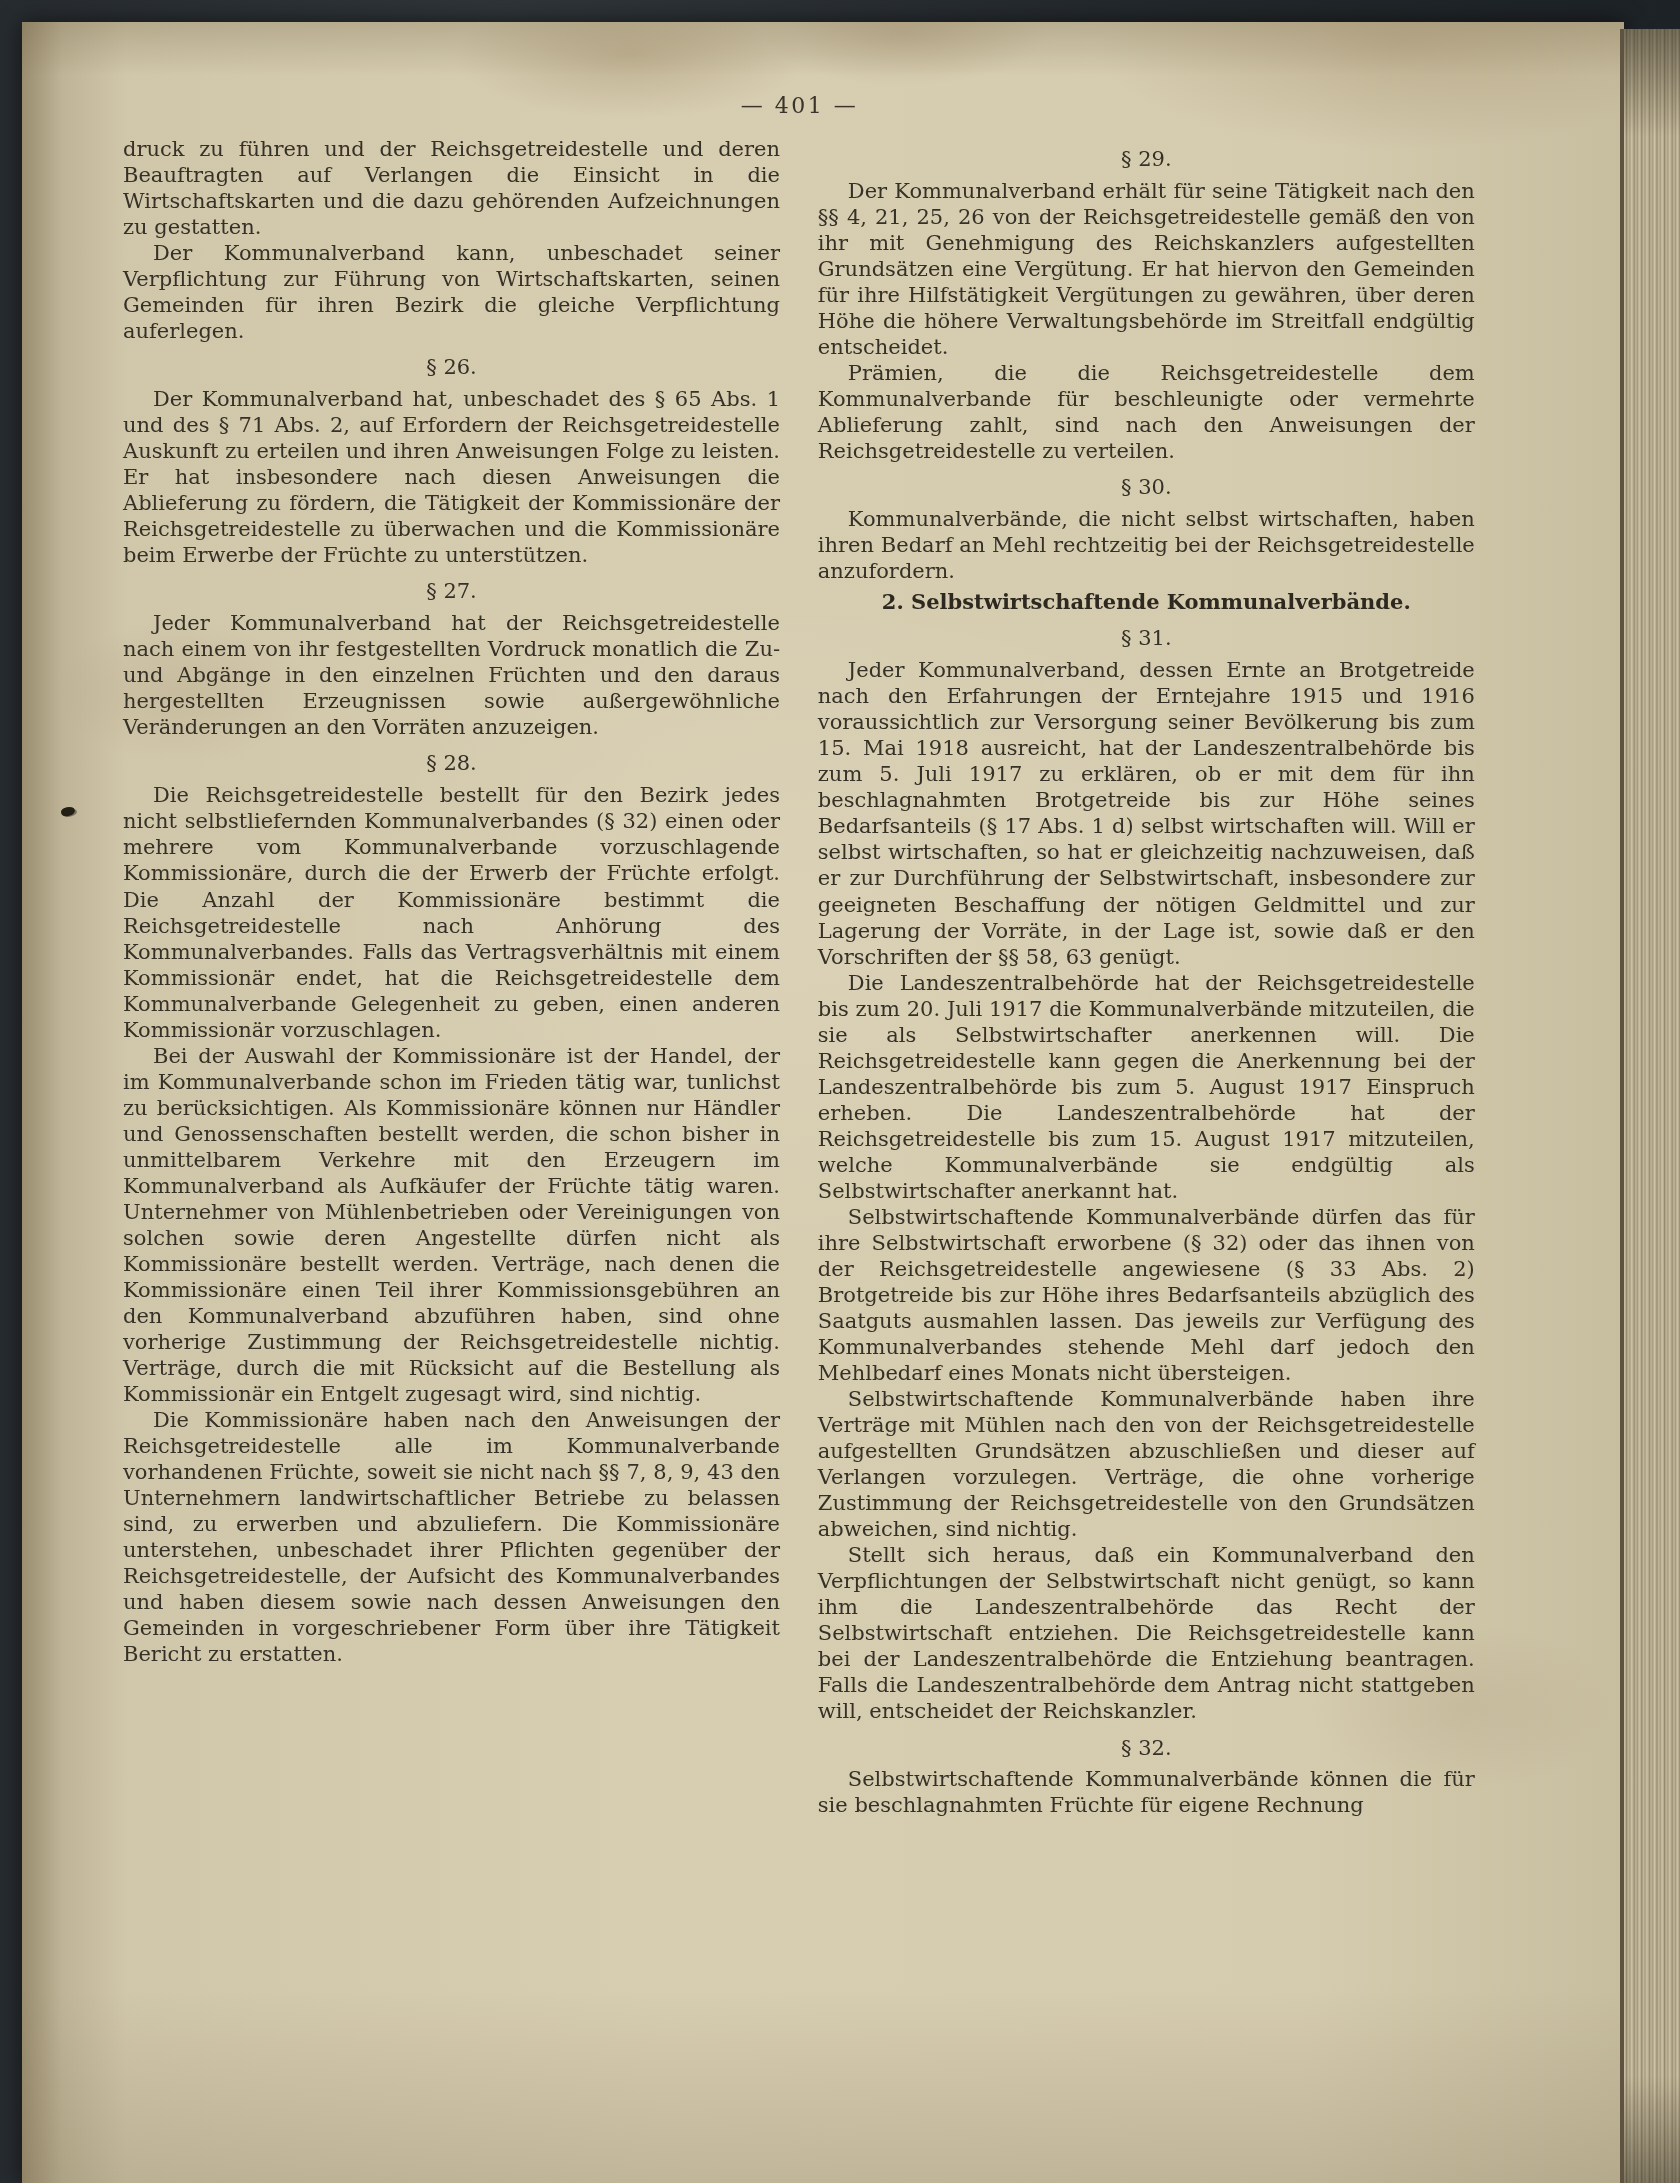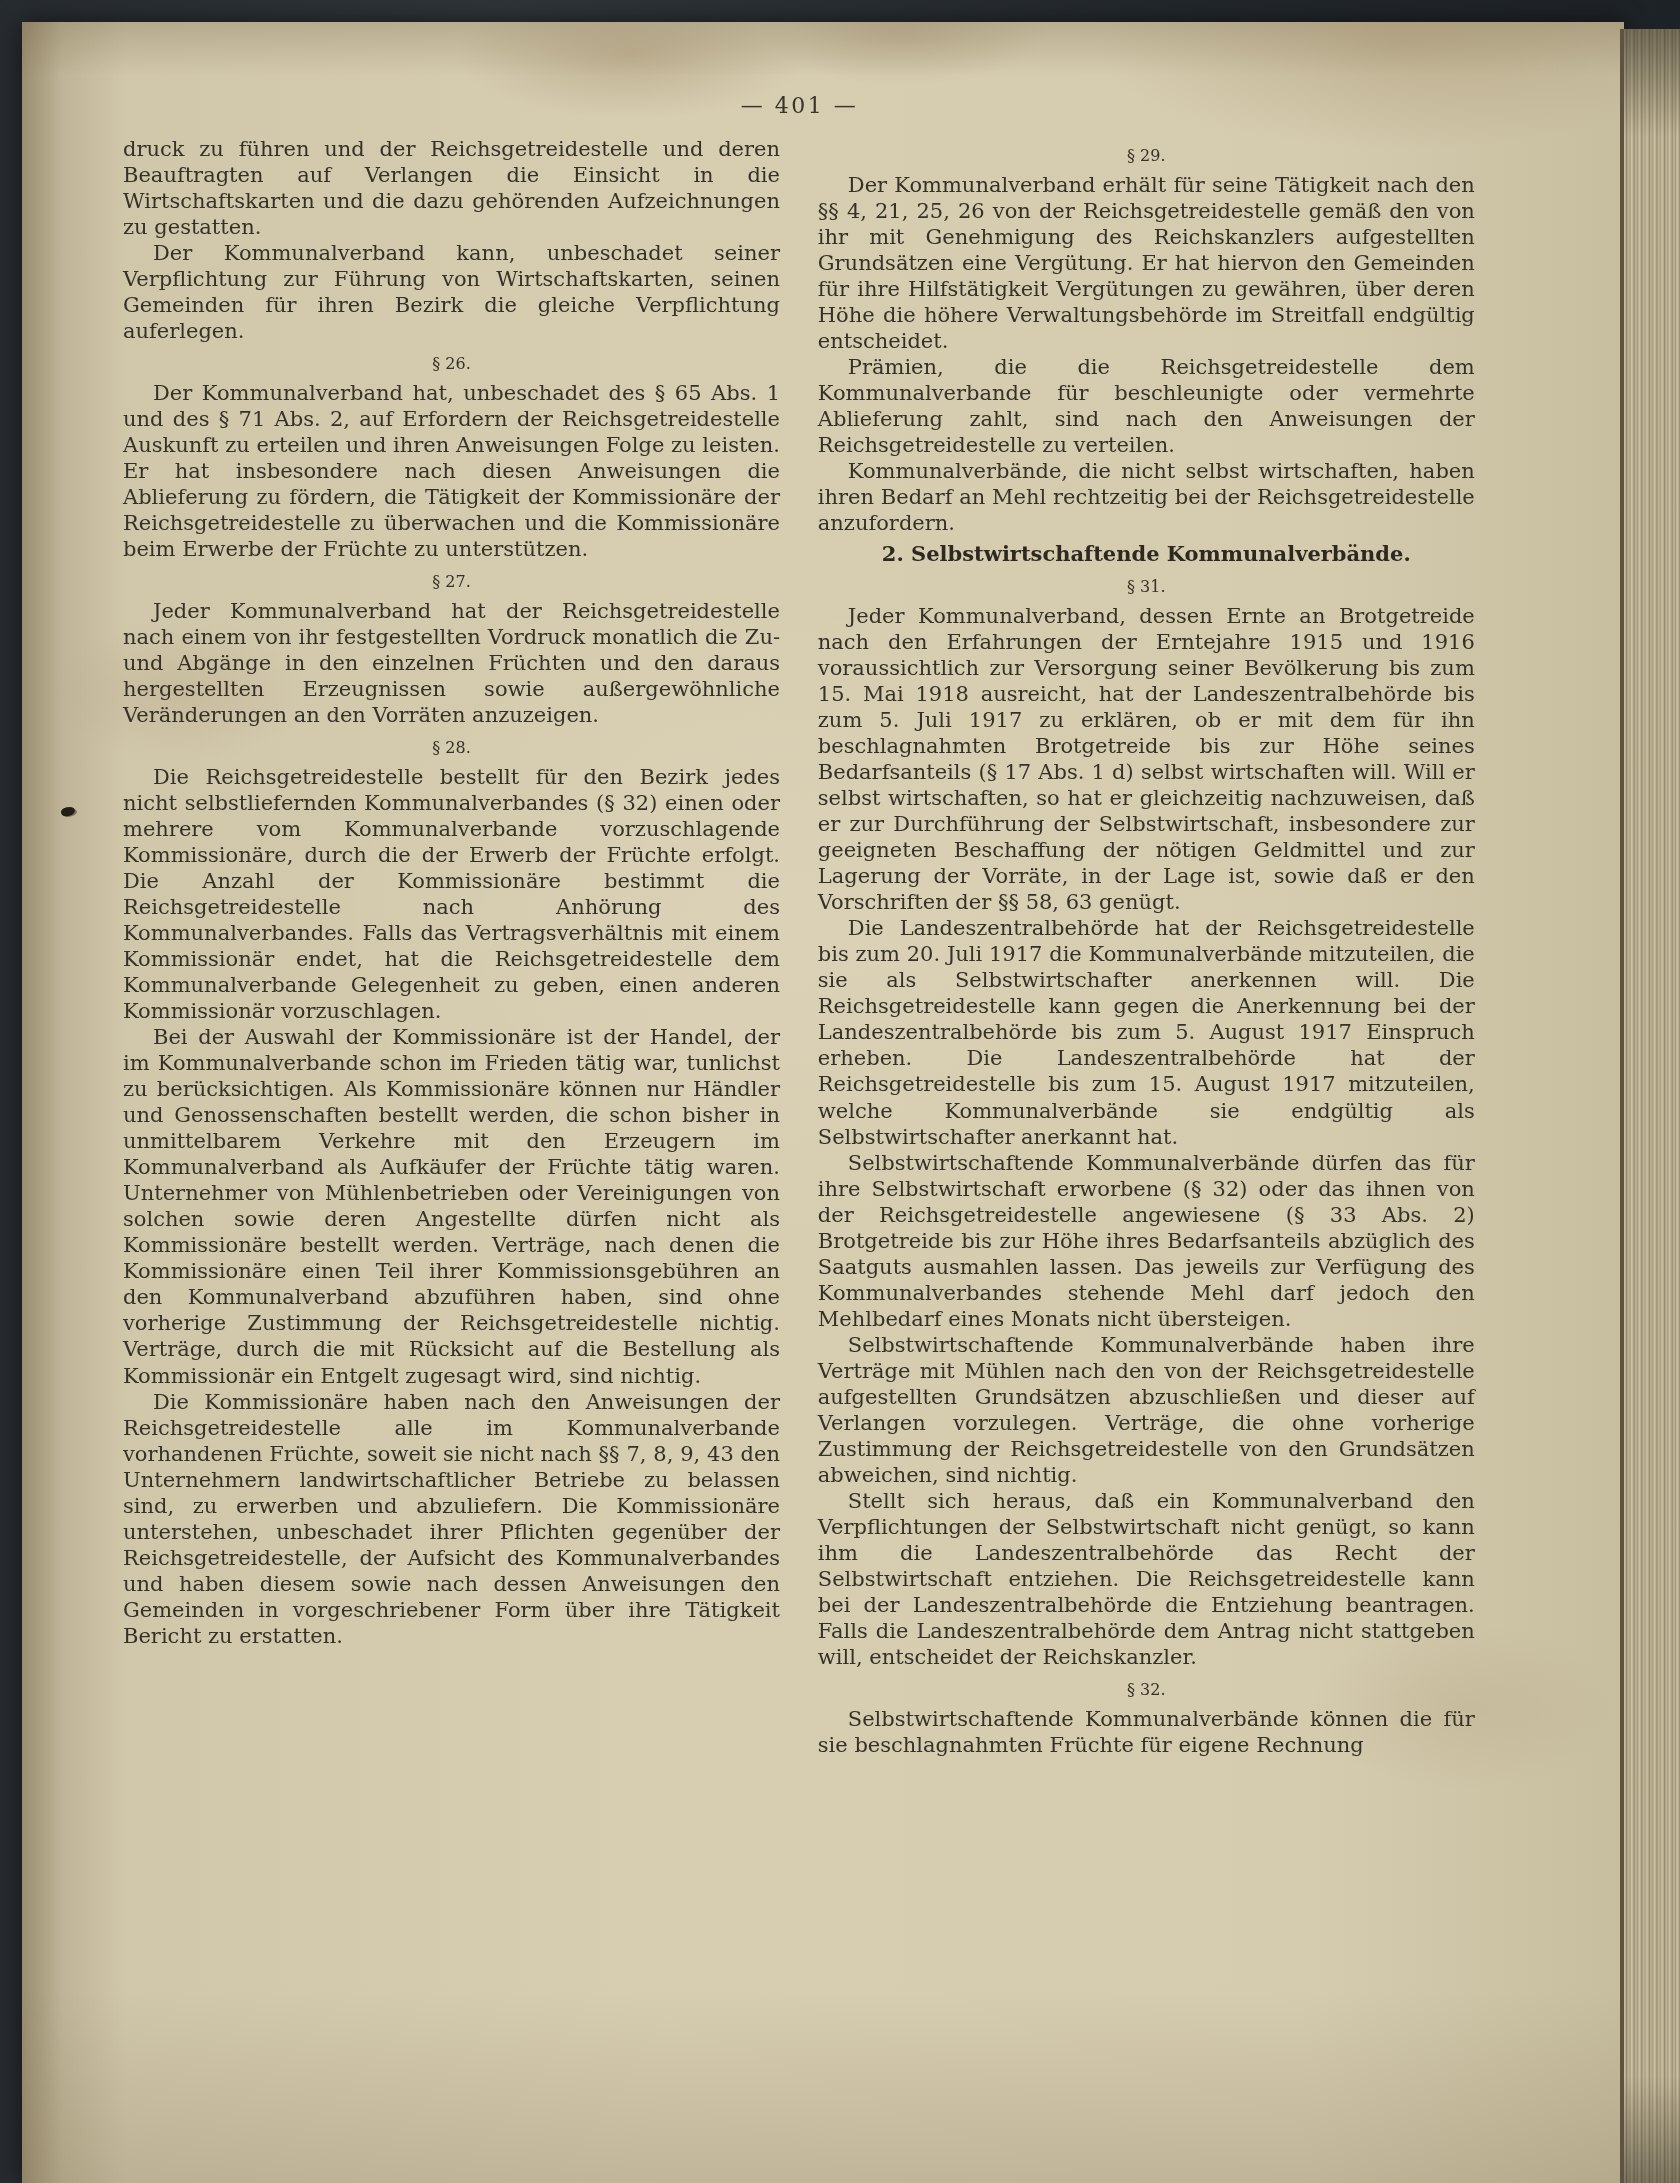--- a/index.html
+++ b/index.html
@@ -85,21 +85,21 @@
   .column p {
     margin: 0;
     text-indent: 30px;
   }
   .column p.noindent {
     text-indent: 0;
   }
   .section-heading {
     margin: 10px 0 5.9px;
     text-align: center;
-    font-size: 16px;
+    font-size: 21px;
     color: #363127;
   }
   .subheading {
     margin: 5px 0 1.7px;
     text-align: center;
     font-weight: bold;
     font-size: 21px;
     color: #2e2920;
   }
   .ink-spot {
@@ -137,20 +137,21 @@
       <p>Bei der Auswahl der Kommissionäre ist der Handel, der im Kommunalverbande schon im Frieden tätig war, tunlichst zu berücksichtigen. Als Kommissionäre können nur Händler und Genossenschaften bestellt werden, die schon bisher in unmittelbarem Verkehre mit den Erzeugern im Kommunalverband als Aufkäufer der Früchte tätig waren. Unternehmer von Mühlenbetrieben oder Vereinigungen von solchen sowie deren Angestellte dürfen nicht als Kommissionäre bestellt werden. Verträge, nach denen die Kommissionäre einen Teil ihrer Kommissionsgebühren an den Kommunalverband abzuführen haben, sind ohne vorherige Zustimmung der Reichsgetreidestelle nichtig. Verträge, durch die mit Rücksicht auf die Bestellung als Kommissionär ein Entgelt zugesagt wird, sind nichtig.</p>
       <p>Die Kommissionäre haben nach den Anweisungen der Reichsgetreidestelle alle im Kommunalverbande vorhandenen Früchte, soweit sie nicht nach §§ 7, 8, 9, 43 den Unternehmern landwirtschaftlicher Betriebe zu belassen sind, zu erwerben und abzuliefern. Die Kommissionäre unterstehen, unbeschadet ihrer Pflichten gegenüber der Reichsgetreidestelle, der Aufsicht des Kommunalverbandes und haben diesem sowie nach dessen Anweisungen den Gemeinden in vorgeschriebener Form über ihre Tätigkeit Bericht zu erstatten.</p>
     </div>
 
     <div class="col-rule"></div>
 
     <div class="column">
       <div class="section-heading">§ 29.</div>
       <p>Der Kommunalverband erhält für seine Tätigkeit nach den §§ 4, 21, 25, 26 von der Reichsgetreidestelle gemäß den von ihr mit Genehmigung des Reichskanzlers aufgestellten Grundsätzen eine Vergütung. Er hat hiervon den Gemeinden für ihre Hilfstätigkeit Vergütungen zu gewähren, über deren Höhe die höhere Verwaltungsbehörde im Streitfall endgültig entscheidet.</p>
       <p>Prämien, die die Reichsgetreidestelle dem Kommunalverbande für beschleunigte oder vermehrte Ablieferung zahlt, sind nach den Anweisungen der Reichsgetreidestelle zu verteilen.</p>
+      <div class="section-heading">§ 30.</div>
       <p>Kommunalverbände, die nicht selbst wirtschaften, haben ihren Bedarf an Mehl rechtzeitig bei der Reichsgetreidestelle anzufordern.</p>
       <div class="subheading">2. Selbstwirtschaftende Kommunalverbände.</div>
       <div class="section-heading">§ 31.</div>
       <p>Jeder Kommunalverband, dessen Ernte an Brotgetreide nach den Erfahrungen der Erntejahre 1915 und 1916 voraussichtlich zur Versorgung seiner Bevölkerung bis zum 15. Mai 1918 ausreicht, hat der Landeszentralbehörde bis zum 5. Juli 1917 zu erklären, ob er mit dem für ihn beschlagnahmten Brotgetreide bis zur Höhe seines Bedarfsanteils (§ 17 Abs. 1 d) selbst wirtschaften will. Will er selbst wirtschaften, so hat er gleichzeitig nachzuweisen, daß er zur Durchführung der Selbstwirtschaft, insbesondere zur geeigneten Beschaffung der nötigen Geldmittel und zur Lagerung der Vorräte, in der Lage ist, sowie daß er den Vorschriften der §§ 58, 63 genügt.</p>
       <p>Die Landeszentralbehörde hat der Reichsgetreidestelle bis zum 20. Juli 1917 die Kommunalverbände mitzuteilen, die sie als Selbstwirtschafter anerkennen will. Die Reichsgetreidestelle kann gegen die Anerkennung bei der Landeszentralbehörde bis zum 5. August 1917 Einspruch erheben. Die Landeszentralbehörde hat der Reichsgetreidestelle bis zum 15. August 1917 mitzuteilen, welche Kommunalverbände sie endgültig als Selbstwirtschafter anerkannt hat.</p>
       <p>Selbstwirtschaftende Kommunalverbände dürfen das für ihre Selbstwirtschaft erworbene (§ 32) oder das ihnen von der Reichsgetreidestelle angewiesene (§ 33 Abs. 2) Brotgetreide bis zur Höhe ihres Bedarfsanteils abzüglich des Saatguts ausmahlen lassen. Das jeweils zur Verfügung des Kommunalverbandes stehende Mehl darf jedoch den Mehlbedarf eines Monats nicht übersteigen.</p>
       <p>Selbstwirtschaftende Kommunalverbände haben ihre Verträge mit Mühlen nach den von der Reichsgetreidestelle aufgestellten Grundsätzen abzuschließen und dieser auf Verlangen vorzulegen. Verträge, die ohne vorherige Zustimmung der Reichsgetreidestelle von den Grundsätzen abweichen, sind nichtig.</p>
       <p>Stellt sich heraus, daß ein Kommunalverband den Verpflichtungen der Selbstwirtschaft nicht genügt, so kann ihm die Landeszentralbehörde das Recht der Selbstwirtschaft entziehen. Die Reichsgetreidestelle kann bei der Landeszentralbehörde die Entziehung beantragen. Falls die Landeszentralbehörde dem Antrag nicht stattgeben will, entscheidet der Reichskanzler.</p>
       <div class="section-heading">§ 32.</div>
       <p>Selbstwirtschaftende Kommunalverbände können die für sie beschlagnahmten Früchte für eigene Rechnung</p>

